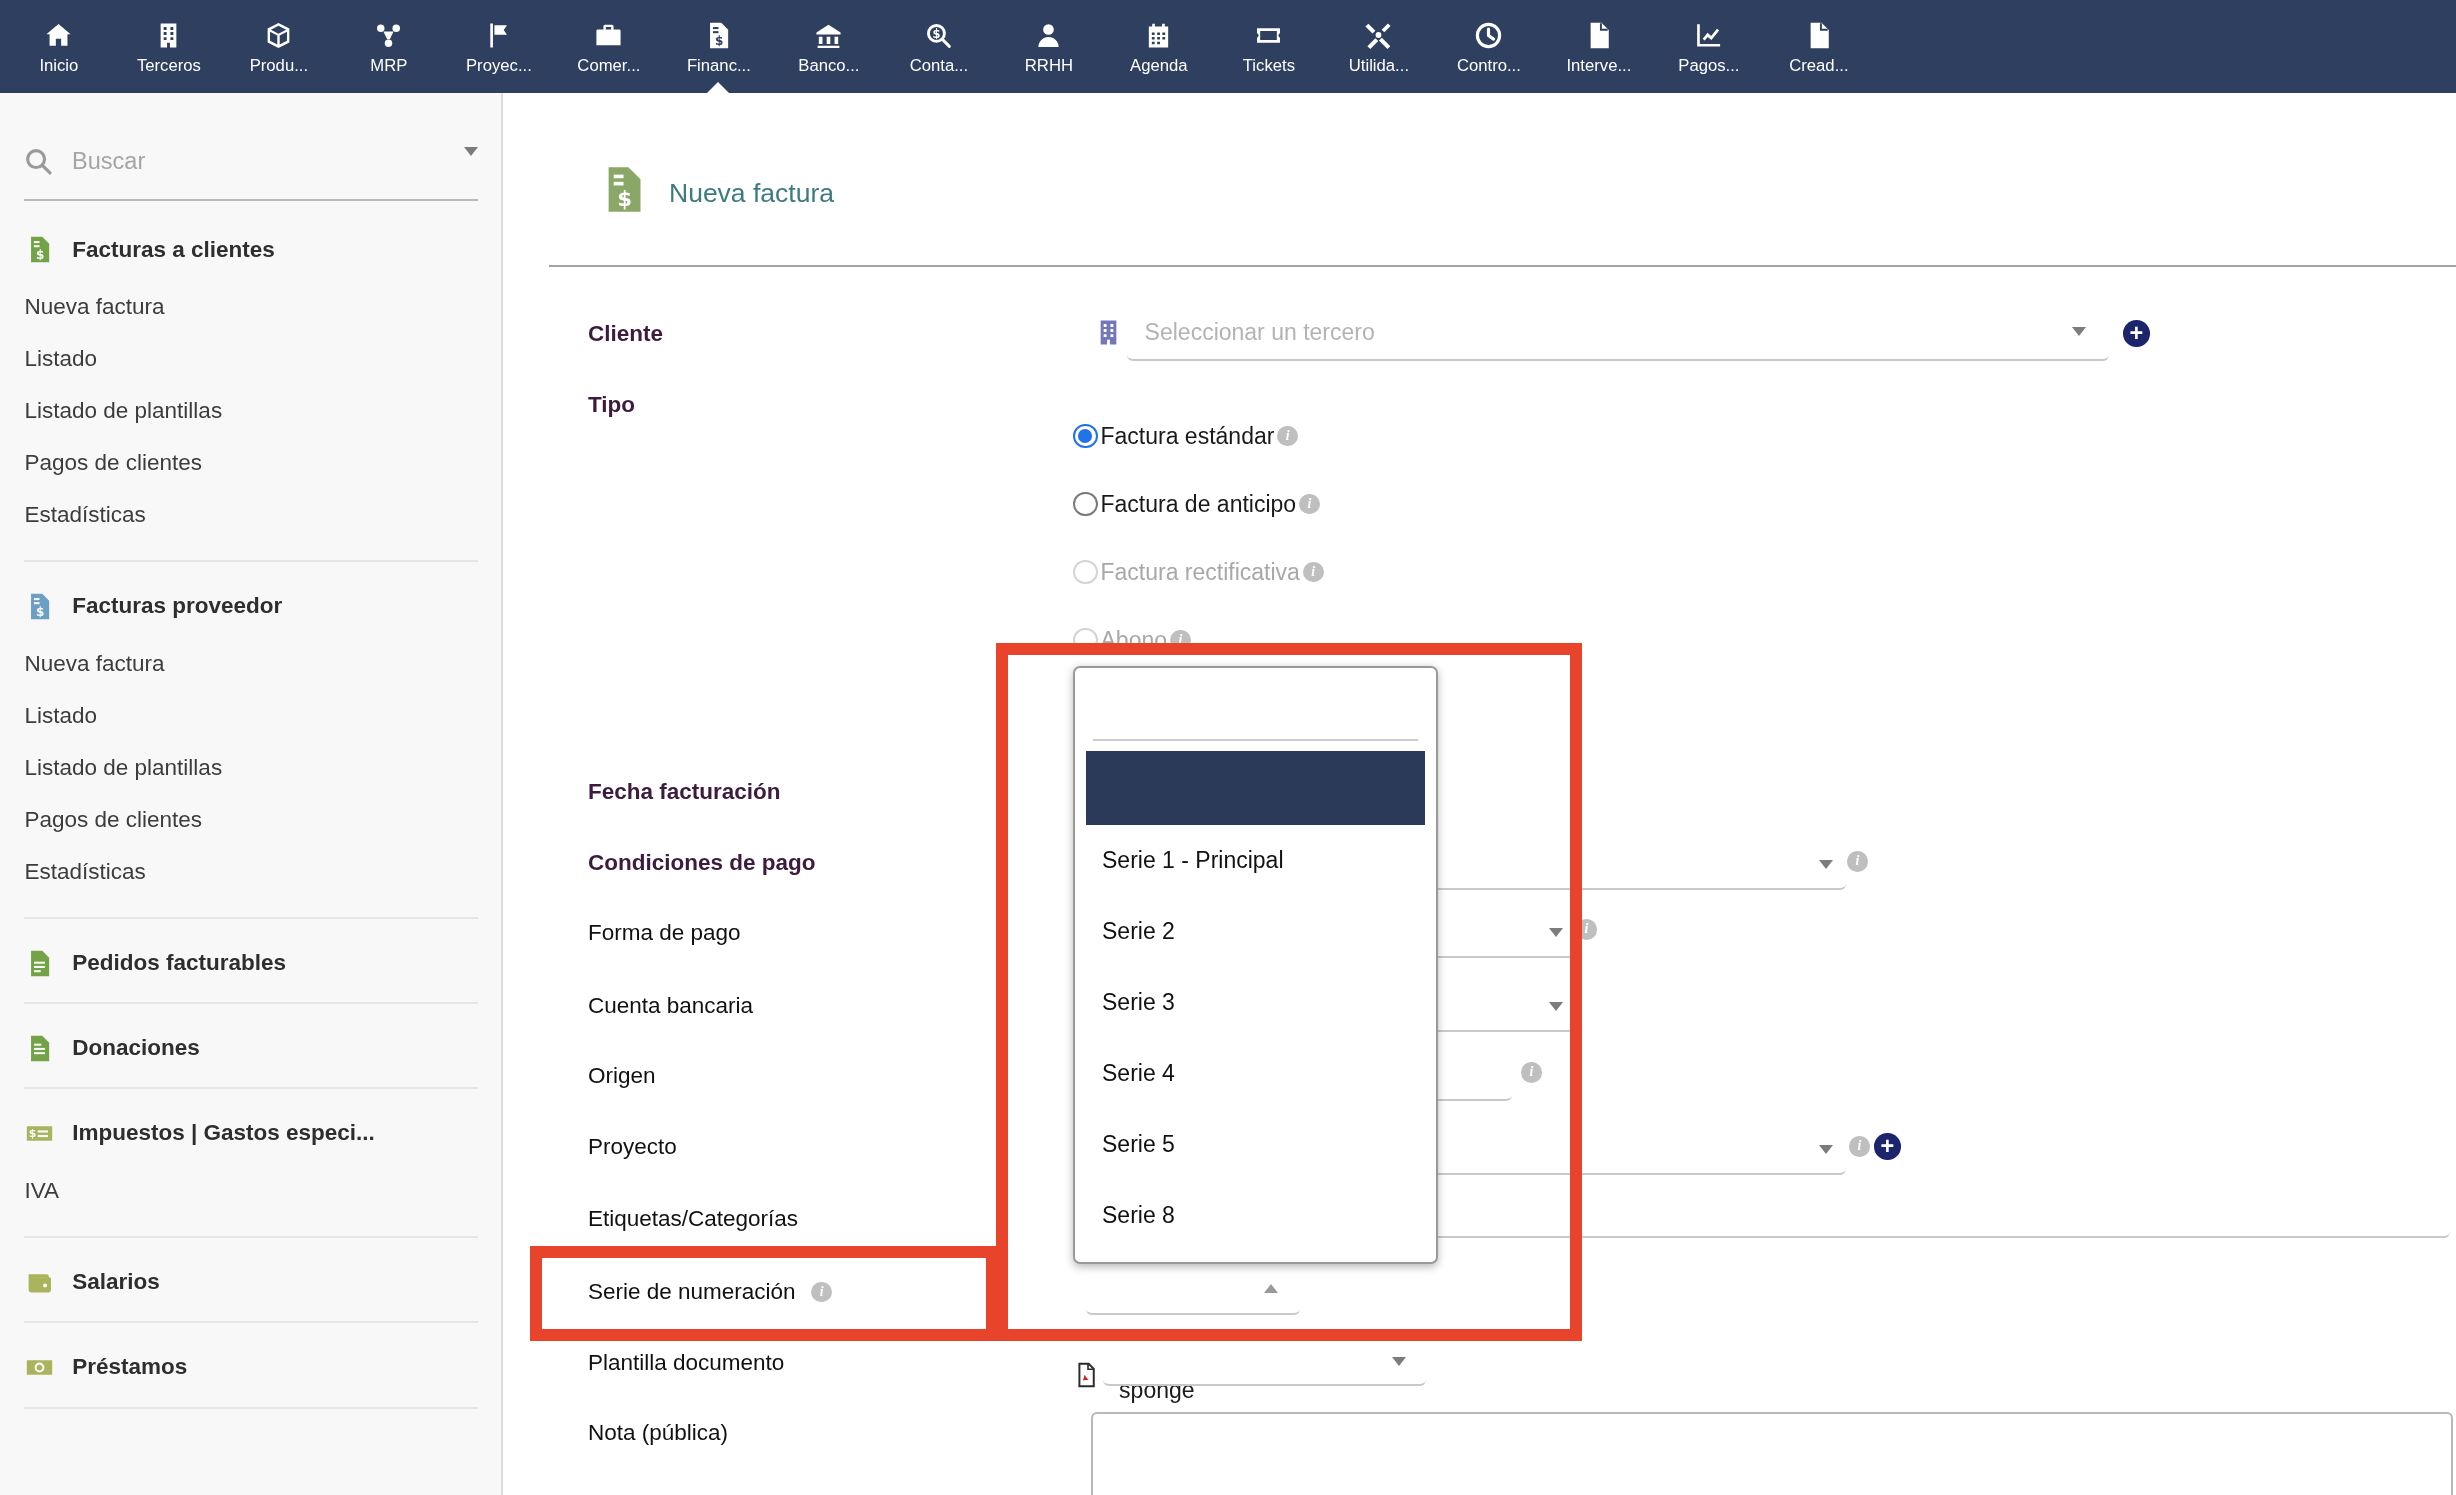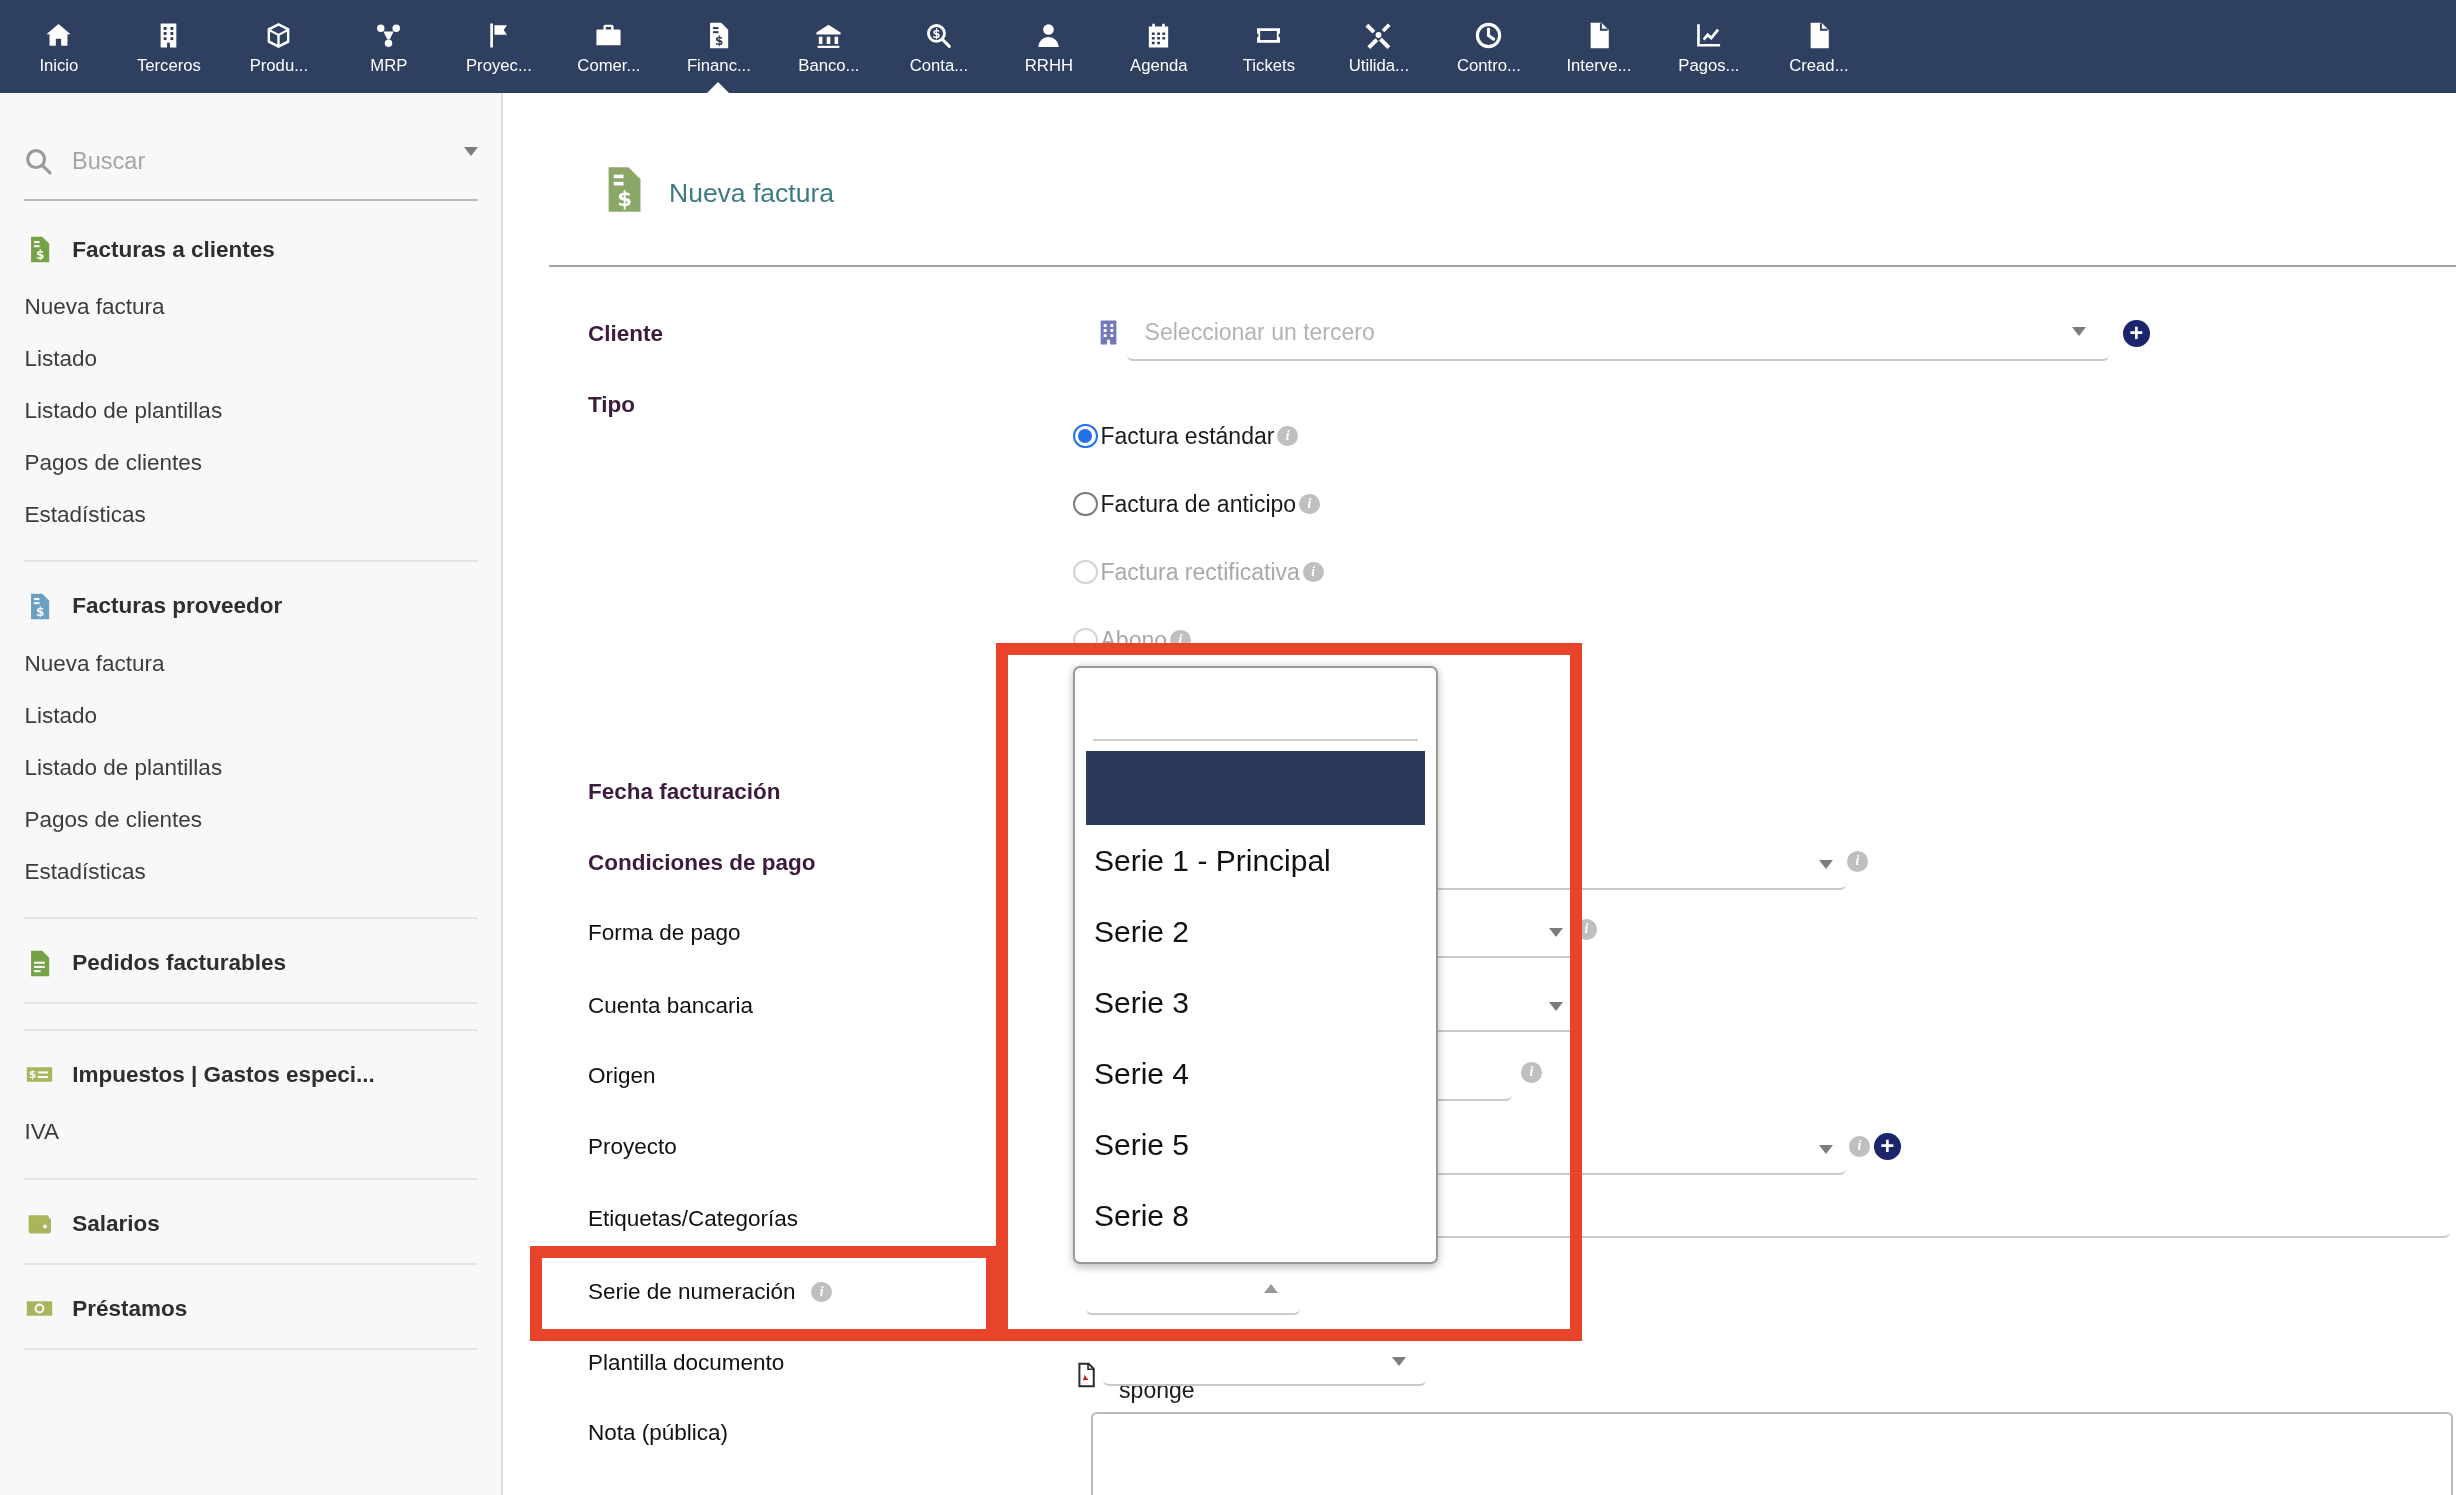--- a/index.html
+++ b/index.html
@@ -69,21 +69,21 @@
   .radio.unchecked{border:2.5px solid #7a7a7a;}
   .radio.disabled{border:2.5px solid #d4d4d4;}
   .radio-label{font-size:23px;color:#1a1a1a;white-space:nowrap;}
   .radio-label.disabled{color:#a8a8a8;}
 
   
   #serie-panel{left:1073px;top:666px;width:365px;height:598px;background:#fff;border:2px solid #999;
                border-radius:6.9px;box-shadow:0 2.9px 8.8px rgba(0,0,0,.28);z-index:40;box-sizing:border-box;}
   #dd-search{height:71px;margin:0 17.6px;border-bottom:2px solid #ccc;}
   #dd-selected{margin:9.8px 10.8px 0 10.8px;height:74px;background:#2b3a58;}
-  .dd-option{height:71px;line-height:71px;padding-left:19px;font-size:30px;color:#111;cursor:pointer;white-space:nowrap;}
+  .dd-option{height:71px;line-height:71px;padding-left:27px;font-size:23px;color:#111;cursor:pointer;white-space:nowrap;}
 
   
   .annotation{border:12.7px solid #e8432b;z-index:60;pointer-events:none;}
 
   #pdf-icon svg{width:26.5px;height:32px;}
   #nota-box{left:1091px;top:1412px;width:1362px;height:118px;background:#fff;border:2px solid #b9b9b9;
             border-radius:5.9px;box-sizing:border-box;}
   .val{font-size:23px;color:#1a1a1a;margin-top:31px;}
 </style>
 </head>
@@ -332,20 +332,33 @@
             </svg>
           </span>
           <span class="side-title">Pedidos facturables</span>
         </div>
         <div>
           
         </div>
         <hr class="side-div">
       </div>
       <div class="side-section">
+        <div class="side-header">
+          <span class="side-icon ic-doc">
+            <svg viewBox="0 0 24 24" style="display: block;">
+              <path fill="currentColor" d="M5 1.5h9.3L20 7.2V22.5H5z"></path>
+              <g fill="var(--mark,#fff)">
+                <rect x="7.5" y="8" width="6" height="1.7"></rect>
+                <rect x="7.5" y="11.5" width="9" height="1.7"></rect>
+                <rect x="7.5" y="15" width="9" height="1.7"></rect>
+              </g>
+            </svg>
+          </span>
+          <span class="side-title">Donaciones</span>
+        </div>
         <div>
           
         </div>
         <hr class="side-div">
       </div>
       <div class="side-section">
         <div class="side-header">
           <span class="side-icon ic-money-check">
             <svg viewBox="0 0 24 24" style="display: block;">
               <path fill="currentColor" d="M1.5 6h21v12h-21z"></path>

